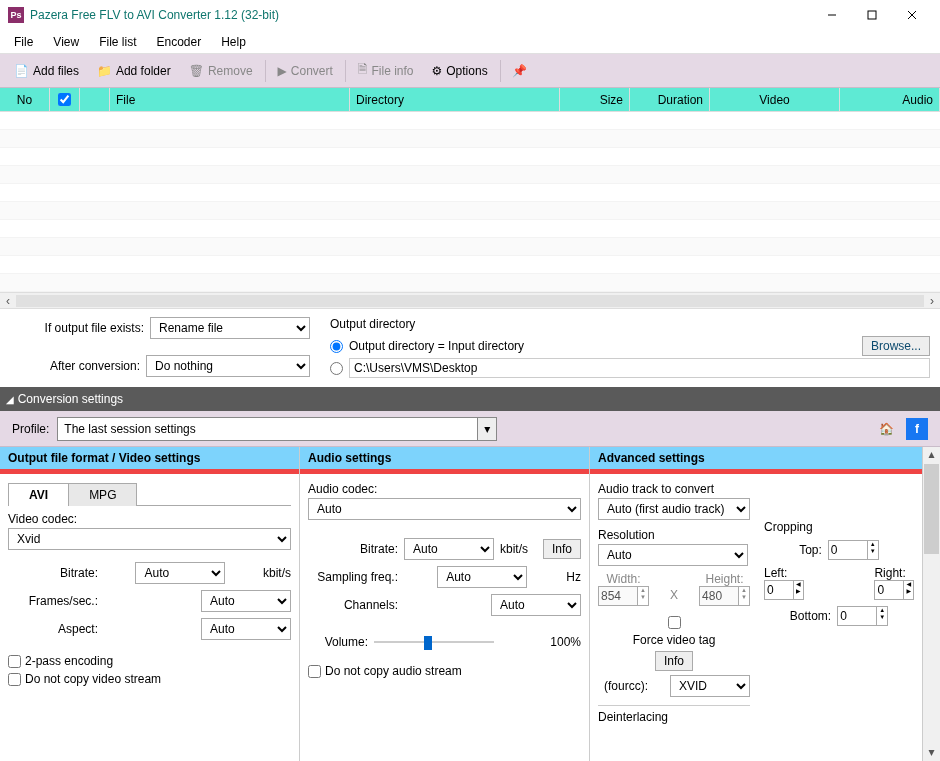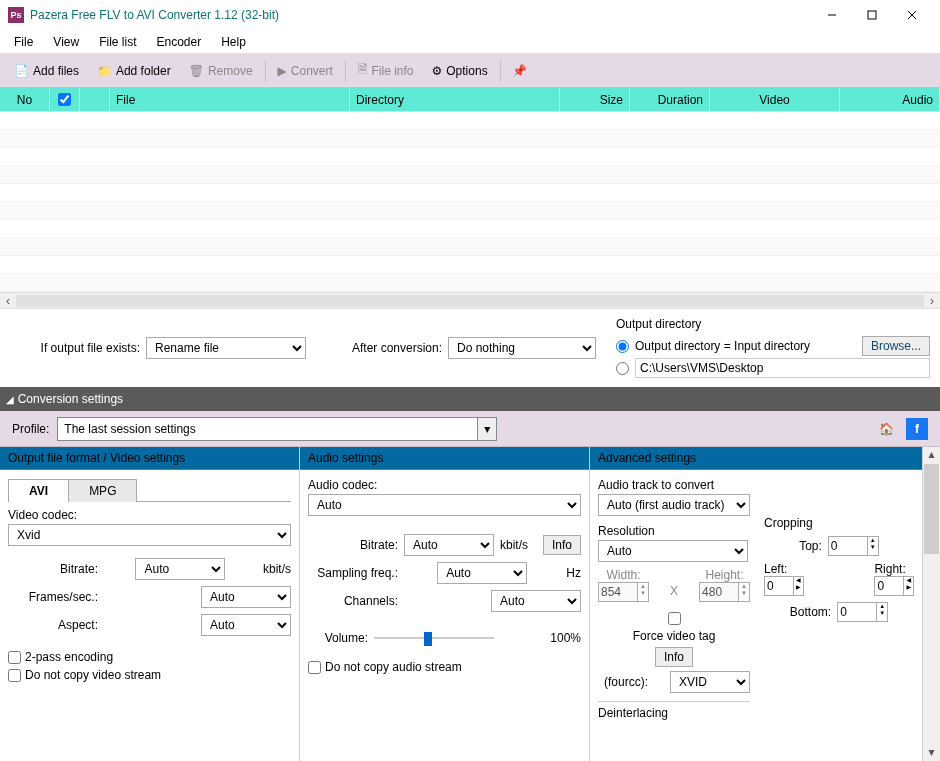--- a/index.html
+++ b/index.html
@@ -17,40 +17,40 @@
 .file-list { flex: 0 0 210px; display: flex; flex-direction: column; border-bottom: 1px solid #ddd; }
 .file-list .header { display: flex; background: #5eead4; border-bottom: 1px solid #ddd; height: 24px; }
 .file-list .header .col { border-right: 1px solid #ddd; padding: 3px 6px; display: flex; align-items: center; }
 .file-list .rows { flex: 1; background: #fff; position: relative; }
 .file-list .rows .row { height: 18px; border-bottom: 1px solid #f3f3f3; }
 .file-list .rows .row:nth-child(even){ background:#fafafa;}
 .hscroll { height: 16px; background: #f0f0f0; border-top: 1px solid #ddd; display:flex; align-items:center;}
 .hscroll .arrow{width:16px;text-align:center;color:#555;}
 .hscroll .track{flex:1;background:#e0e0e0;height:12px;margin:0 0;}
 .mid-controls { padding: 8px 10px; display: flex; gap: 20px; }
-.mid-left { display: flex; flex-direction: row; gap: 6px; }
+.mid-left { display: flex; flex-direction: column; gap: 16px; }
 .mid-left .row { display: flex; align-items: center; gap: 6px; justify-content:flex-end;}
 .mid-left label { text-align: right; width: 130px; }
 .mid-right { flex: 1; }
 .mid-right .heading { margin-bottom: 4px; }
 .mid-right .radio-row { display: flex; align-items: center; gap: 6px; height: 22px; }
 .mid-right input[type=text]{ flex:1; border:1px solid #ccc; padding:2px 4px; background:#fff; }
 select, .cbx { border:1px solid #aaa; background:#fff; padding:2px 4px; height:22px; }
 .conv-header { height: 24px; background: #5a5a5a; color: #fff; display: flex; align-items: center; padding: 0 6px; gap:4px;}
 .conv-header .tri { font-size:10px;}
 .profile-bar { height: 36px; background: #e5d9e5; display: flex; align-items: center; padding: 0 12px; gap: 8px; border-bottom:1px solid #c9bcc9;}
 .profile-bar label { font-weight: normal; }
 .profile-bar .profile-select { flex:0 0 440px; display:flex;}
 .profile-bar .profile-select input{ flex:1; border:1px solid #888; border-right:none; padding:3px 6px; height:24px;}
 .profile-bar .profile-select .dd{ width:20px; border:1px solid #888; background:#eee; display:flex;align-items:center;justify-content:center;height:24px;}
 .profile-bar .spacer{flex:1;}
 .profile-bar .icon-btn{width:22px;height:22px;display:flex;align-items:center;justify-content:center;cursor:pointer;}
 .settings { flex:1; display:flex; overflow:hidden;}
 .panel { border-right:1px solid #ccc; display:flex; flex-direction:column;}
-.panel .panel-title{ font-weight:normal; padding:4px 8px; background:#0369a1; border-bottom:1px solid #ef4444;}
+.panel .panel-title{ font-weight:bold; padding:4px 8px; background:#7dd3fc; border-bottom:5px solid #ef4444;}
 .panel .panel-body{ padding:8px; flex:1; overflow:auto;}
 .p1{width:300px;}
 .p2{width:290px;}
 .p3{flex:1;}
 .tabs{display:flex; border-bottom:1px solid #aaa; margin-bottom:6px;}
 .tabs .tab{padding:4px 20px; border:1px solid #aaa; border-bottom:none; background:#e8e8e8; margin-right:-1px; cursor:pointer; position:relative; top:1px;}
 .tabs .tab.active{background:#fff; font-weight:bold;}
 .form-row{display:flex; align-items:center; gap:6px; margin-bottom:6px;justify-content:space-between;}
 .form-row label{text-align:right;}
 .form-row .lbl-w{width:90px;}
@@ -171,21 +171,21 @@
 </div>
 
 <div class="mid-controls">
   <div class="mid-left">
     <div class="row">
       <label>If output file exists:</label>
       <select style="width:160px;"><option>Rename file</option></select>
     </div>
     <div class="row">
       <label>After conversion:</label>
-      <select style="width:148px;"><option>Do nothing</option></select>
+      <select style="width:164px;"><option>Do nothing</option></select>
     </div>
   </div>
   <div class="mid-right">
     <div class="heading">Output directory</div>
     <div class="radio-row">
       <input type="radio" checked="" style="">
       <span>Output directory = Input directory</span>
       <span style="flex:1;"></span>
       <button class="btn disabled">Browse...</button>
     </div>

